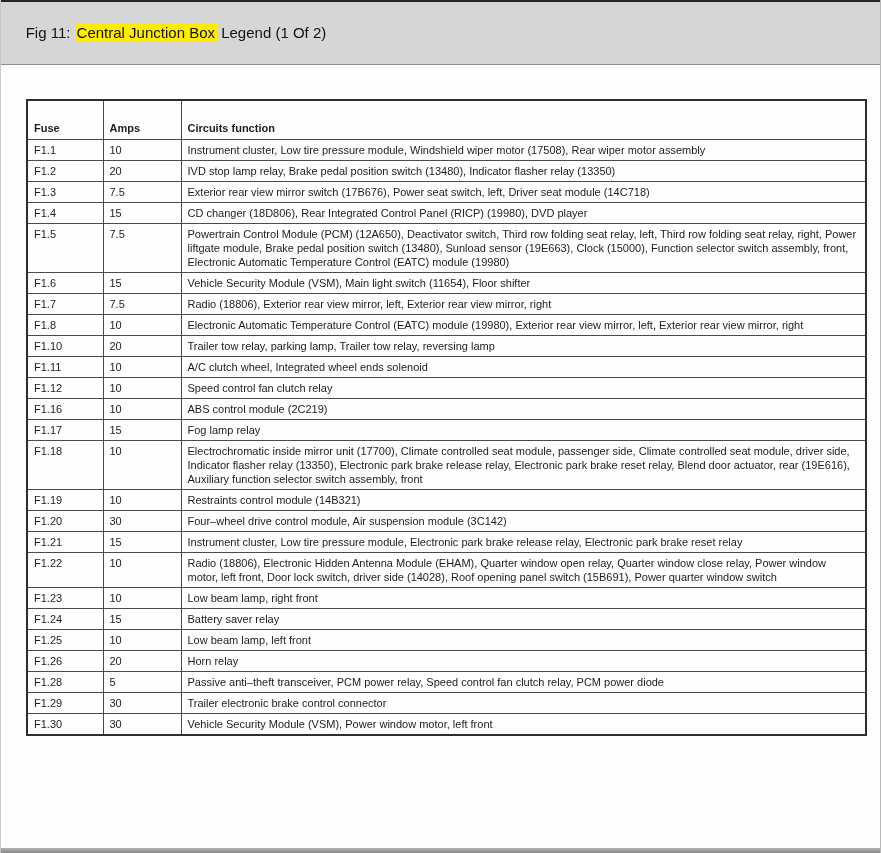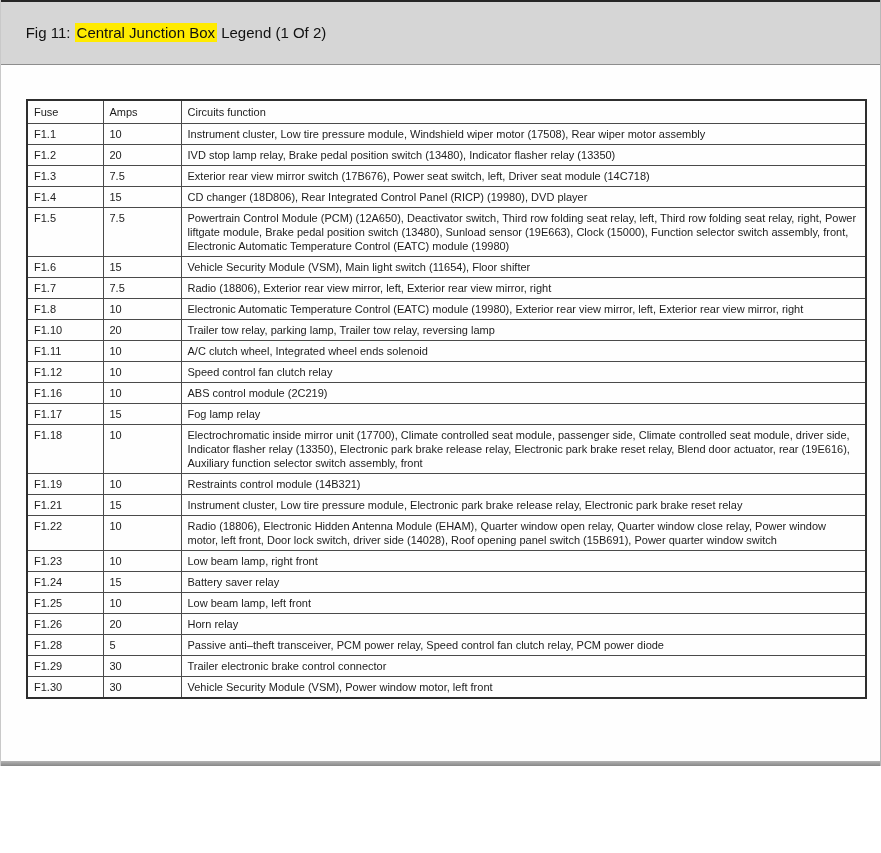--- a/index.html
+++ b/index.html
@@ -5,21 +5,21 @@
   * { box-sizing: border-box; }
   html, body { margin: 0; padding: 0; }
   body {
     width: 881px; height: 853px; overflow: hidden;
     background: #ffffff;
     font-family: "Liberation Sans", sans-serif;
     color: #161616;
   }
   .page {
     position: relative;
-    width: 881px; height: 766px; overflow: hidden;
+    width: 881px; height: 853px; overflow: hidden;
     background: #fefefe;
     border-left: 1px solid #c9c9c9;
     border-right: 1px solid #b8b8b8;
   }
   .title-bar {
     background: #d6d6d6;
     border-top: 2px solid #262626;
     border-bottom: 1px solid #8d8d8d;
     padding: 5px 10px 6px 8px;
     font-size: 15px;
@@ -40,22 +40,22 @@
   }
   .fuse-table th, .fuse-table td {
     border: 1px solid #4a4a4a;
     padding: 3px 6px;
     vertical-align: top;
     text-align: left;
     line-height: 14px;
     color: #1c1c1c;
   }
   .fuse-table th {
-    font-weight: normal;
-    padding-top: 4px;
+    font-weight: bold;
+    padding-top: 20px;
     padding-bottom: 4px;
   }
   .col-fuse  { width: 76px; }
   .col-amps  { width: 78px; }
   .scan-edge {
     position: absolute;
     left: 0; right: 0; bottom: 0;
     height: 5px;
     background: linear-gradient(#9b9b9b, #5f5f5f);
     opacity: .75;
@@ -154,20 +154,25 @@
           <td>F1.18</td>
           <td>10</td>
           <td>Electrochromatic inside mirror unit (17700), Climate controlled seat module, passenger side, Climate controlled seat module, driver side, Indicator flasher relay (13350), Electronic park brake release relay, Electronic park brake reset relay, Blend door actuator, rear (19E616), Auxiliary function selector switch assembly, front</td>
         </tr>
         <tr>
           <td>F1.19</td>
           <td>10</td>
           <td>Restraints control module (14B321)</td>
         </tr>
         <tr>
+          <td>F1.20</td>
+          <td>30</td>
+          <td>Four–wheel drive control module, Air suspension module (3C142)</td>
+        </tr>
+        <tr>
           <td>F1.21</td>
           <td>15</td>
           <td>Instrument cluster, Low tire pressure module, Electronic park brake release relay, Electronic park brake reset relay</td>
         </tr>
         <tr>
           <td>F1.22</td>
           <td>10</td>
           <td>Radio (18806), Electronic Hidden Antenna Module (EHAM), Quarter window open relay, Quarter window close relay, Power window motor, left front, Door lock switch, driver side (14028), Roof opening panel switch (15B691), Power quarter window switch</td>
         </tr>
         <tr>

